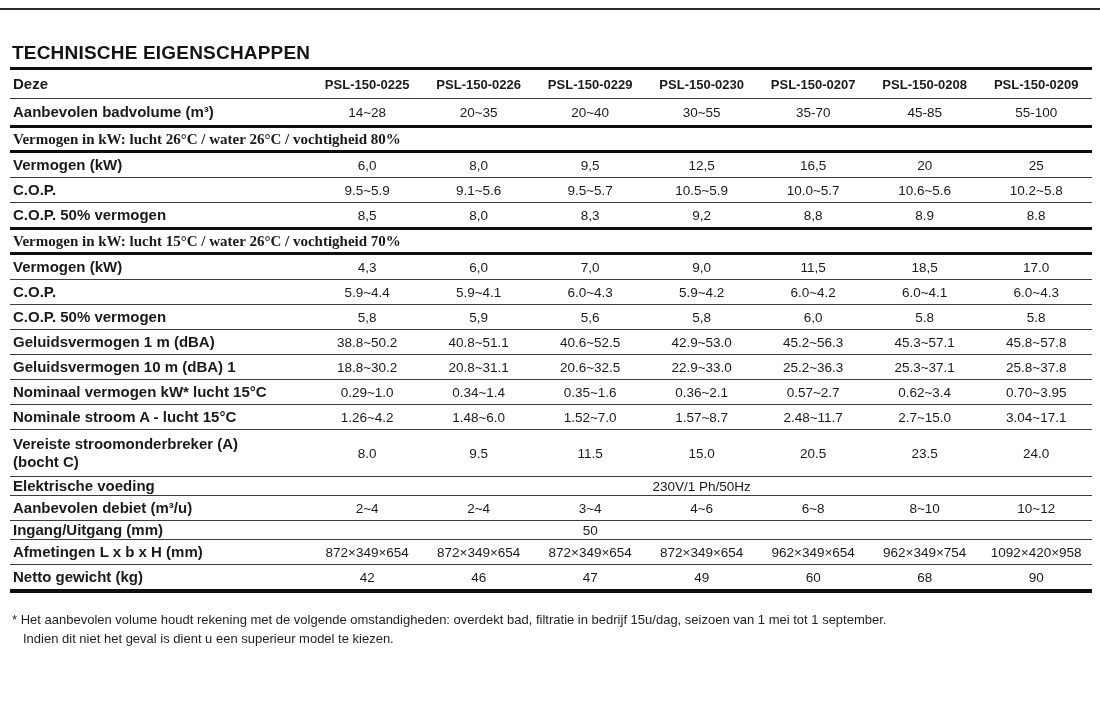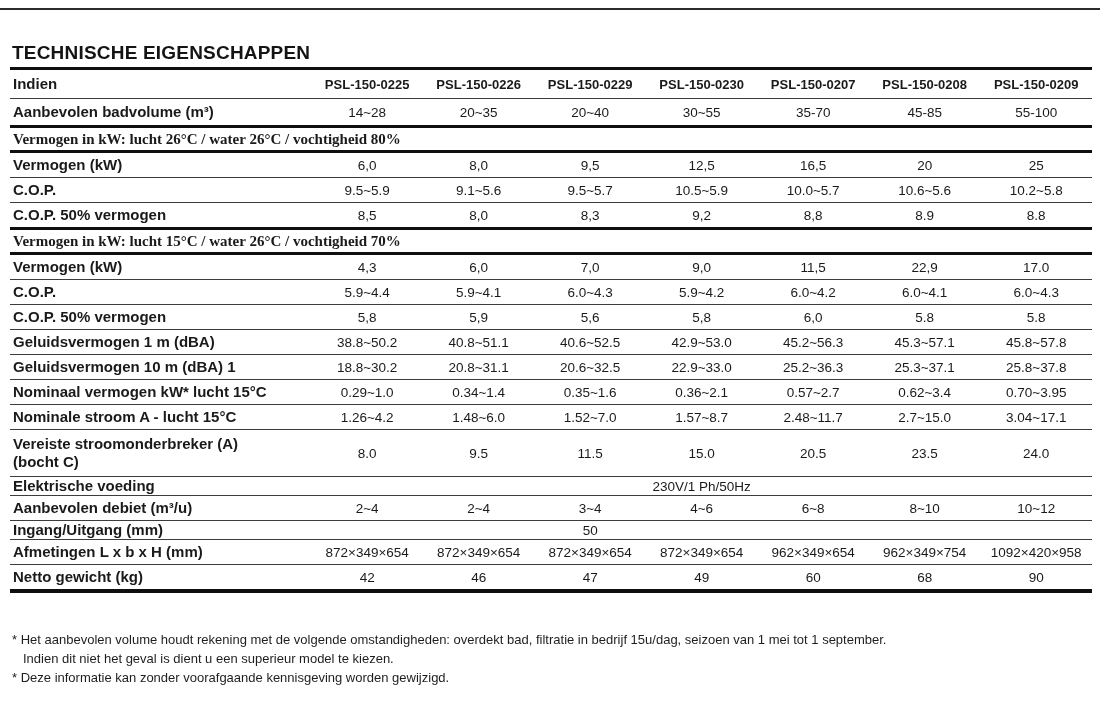--- a/index.html
+++ b/index.html
@@ -80,21 +80,20 @@
   }
   tr.row-badvol td { height: 26px; }
   .notes {
     position: absolute;
     top: 610px;
     left: 12px;
     width: 1040px;
     font-size: 13px;
     line-height: 19px;
     color: #1e1e1e;
-    margin-top: 20px;
   }
   .notes p { margin: 0; }
   .notes p.indent { padding-left: 11px; }
 </style>
 </head>
 <body>
 
 <div class="page">
   <div class="top-rule"></div>
   <h1 class="title">TECHNISCHE EIGENSCHAPPEN</h1>
@@ -106,21 +105,21 @@
         <col class="c-val">
         <col class="c-val">
         <col class="c-val">
       <col class="c-val">
         <col class="c-val">
         <col class="c-val">
     </colgroup>
     <tbody id="table-body">
         <tr class="row-header">
           <td class="label">
-            <div>Indien</div>
+            <div>Deze</div>
           </td>
           <td class="val">PSL-150-0225</td>
           <td class="val">PSL-150-0226</td>
           <td class="val">PSL-150-0229</td>
           <td class="val">PSL-150-0230</td>
           <td class="val">PSL-150-0207</td>
           <td class="val">PSL-150-0208</td>
           <td class="val">PSL-150-0209</td>
         </tr>
         <tr class="row-data row-badvol thick">
@@ -179,21 +178,21 @@
         </tr>
         <tr class="row-data">
           <td class="label">
             <div>Vermogen (kW)</div>
           </td>
           <td class="val">4,3</td>
           <td class="val">6,0</td>
           <td class="val">7,0</td>
           <td class="val">9,0</td>
           <td class="val">11,5</td>
-          <td class="val">22,9</td>
+          <td class="val">18,5</td>
           <td class="val">17.0</td>
         </tr>
         <tr class="row-data">
           <td class="label">
             <div>C.O.P.</div>
           </td>
           <td class="val">5.9~4.4</td>
           <td class="val">5.9~4.1</td>
           <td class="val">6.0~4.3</td>
           <td class="val">5.9~4.2</td>
@@ -319,15 +318,14 @@
           <td class="val">60</td>
           <td class="val">68</td>
           <td class="val">90</td>
         </tr>
       </tbody>
   </table>
 
   <div class="notes">
     <p>* Het aanbevolen volume houdt rekening met de volgende omstandigheden: overdekt bad, filtratie in bedrijf 15u/dag, seizoen van 1 mei tot 1 september.</p>
     <p class="indent">Indien dit niet het geval is dient u een superieur model te kiezen.</p>
-    <p>* Deze informatie kan zonder voorafgaande kennisgeving worden gewijzigd.</p>
   </div>
 </div>
 
 </body></html>

